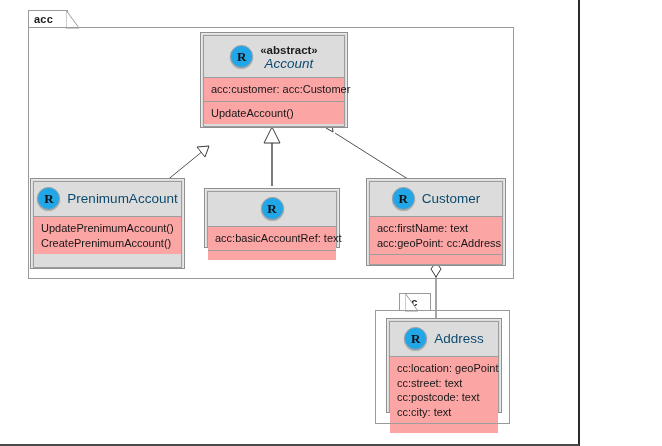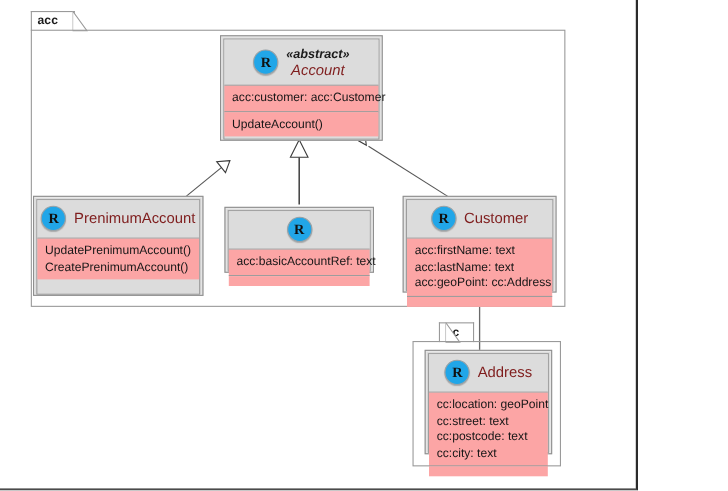--- a/index.html
+++ b/index.html
@@ -79,27 +79,26 @@
     padding-bottom: 4px;
   }
   .stereo-stack {
     display: flex;
     flex-direction: column;
     align-items: center;
     line-height: 14px;
   }
   .stereotype {
     font-size: 11.5px;
-    font-style: italic;
     font-weight: bold;
     color: #1c1c1c;
   }
   .cls-name {
     font-size: 13.5px;
-    color: #7f1d1d;
+    color: #0c4a6e;
     white-space: nowrap;
   }
   .cls-name.abstract {
     font-style: italic;
   }
   .r-icon {
     width: 21px;
     height: 21px;
     border-radius: 50%;
     background: #21a6e8;
@@ -222,21 +221,20 @@
   </div>
 
   <div class="uml-class" style="left:366px; top:178px; width:140px; height:88px;">
     <div class="uml-inner" style="height:84px;">
       <div class="cls-header" style="min-height:28px;">
         <span class="r-icon">R</span>
         <span class="cls-name">Customer</span>
       </div>
       <div class="compartment">
         <div class="member">acc:firstName: text</div>
-        <div class="member">acc:lastName: text</div>
         <div class="member">acc:geoPoint: cc:Address</div>
       </div>
       <div class="compartment empty"></div>
     </div>
   </div>
 
   <div class="uml-class" style="left:386px; top:318px; width:116px; height:95px;">
     <div class="uml-inner" style="height:91px;">
       <div class="cls-header" style="min-height:28px;">
         <span class="r-icon">R</span>

